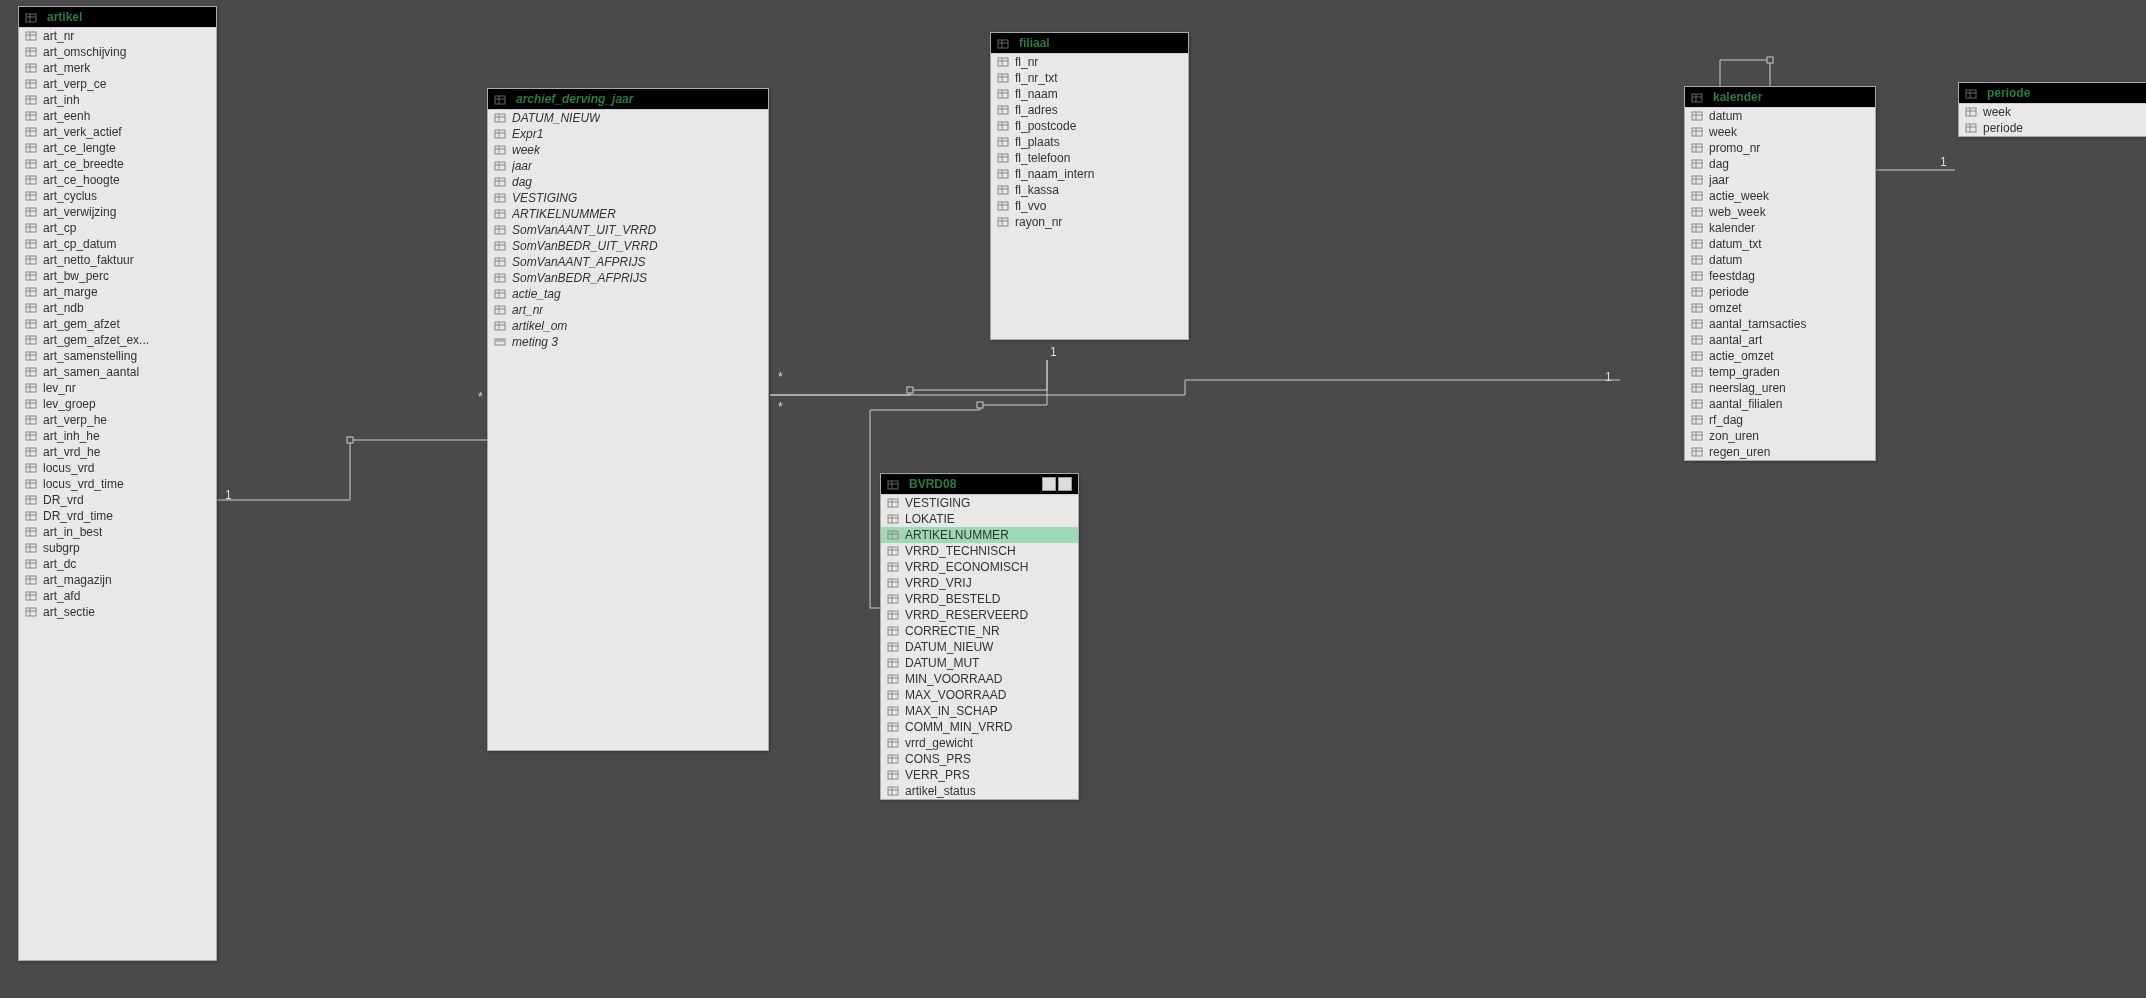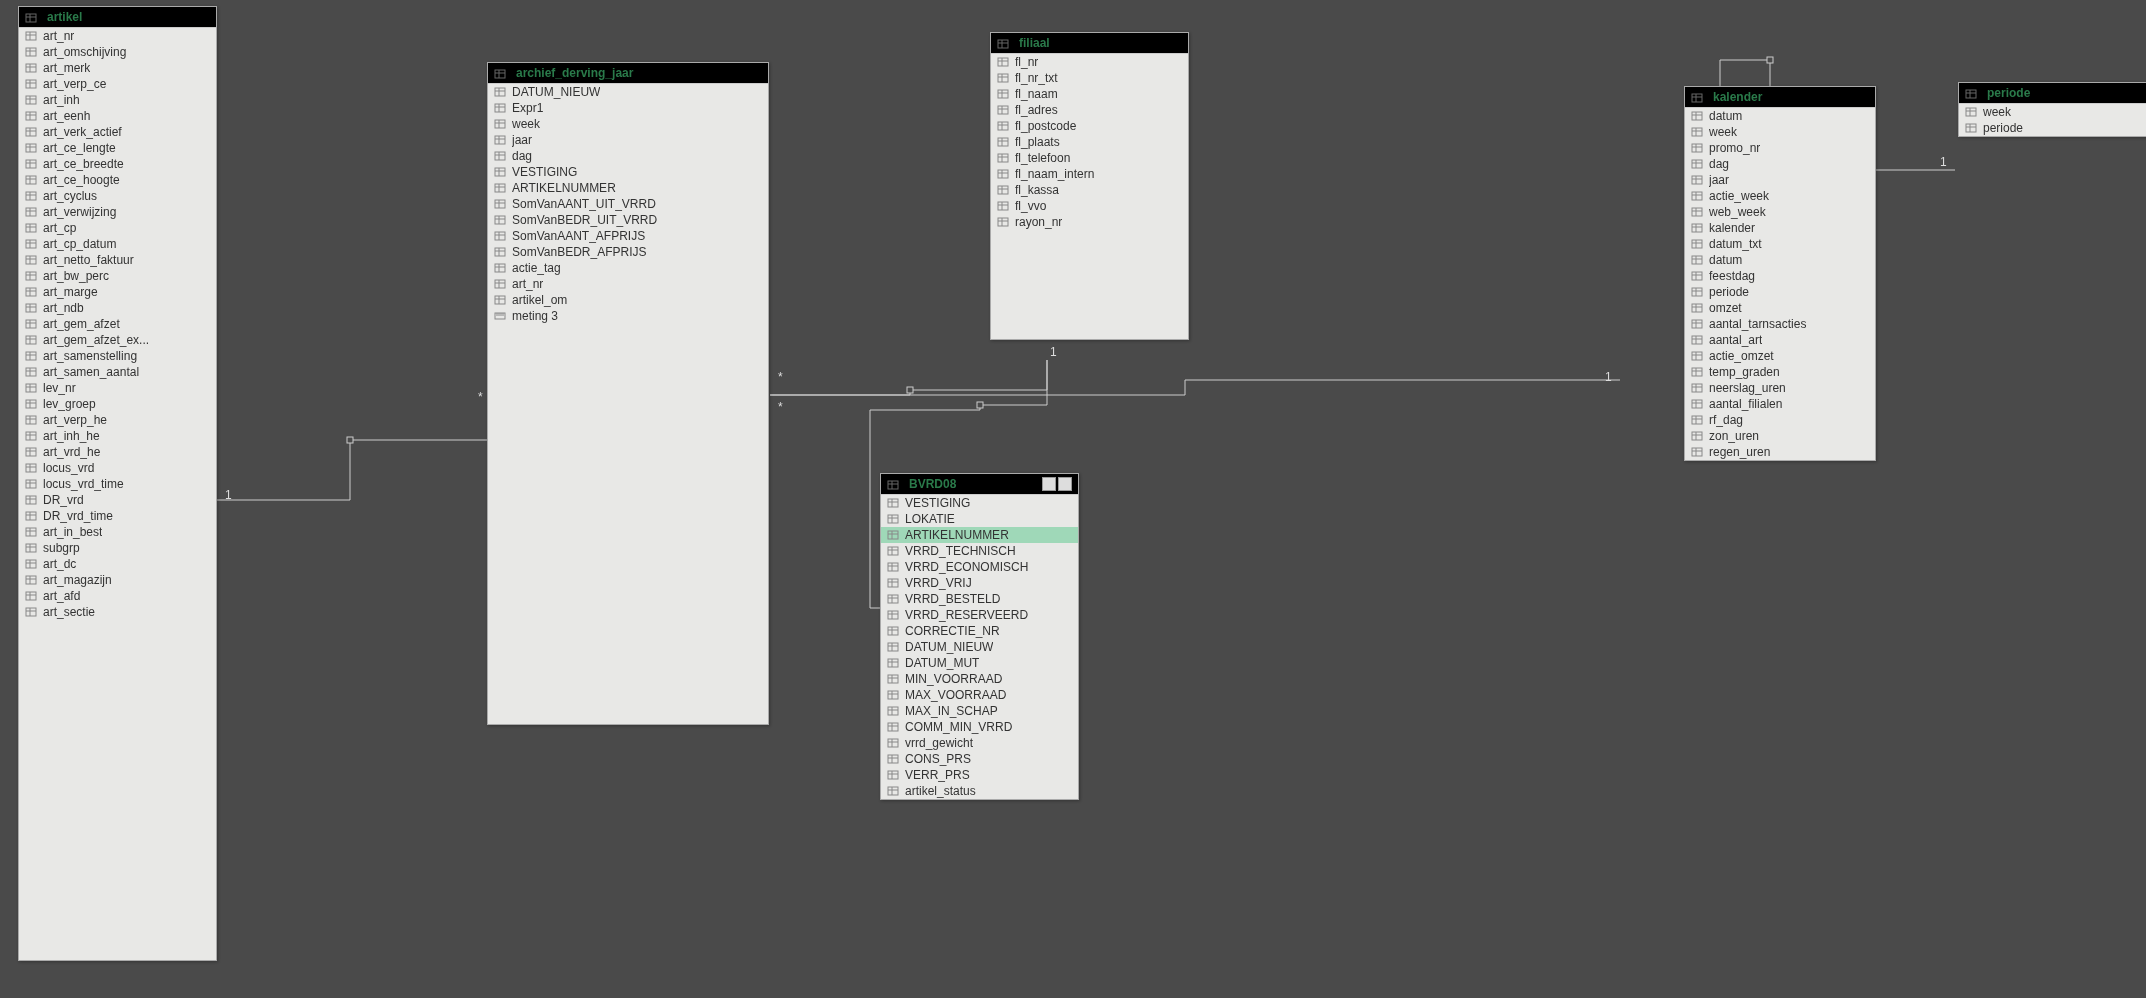--- a/index.html
+++ b/index.html
@@ -499,21 +499,21 @@
               <rect x="1" y="2" width="10" height="8" fill="none" stroke="#888"></rect>
               <line x1="1" y1="5" x2="11" y2="5" stroke="#888"></line>
               <line x1="5" y1="2" x2="5" y2="10" stroke="#888"></line>
             </svg>
           </span>
           <span class="field-label">art_sectie</span>
         </div>
       </div>
   </div>
 
-  <div class="table-box" style="left:487px; top:62px; width:280px; height:661px;">
+  <div class="table-box" style="left:487px; top:88px; width:280px; height:661px;font-style:italic;">
     <div class="table-header">
       <span class="icon">
         <svg viewBox="0 0 12 12">
             <rect x="1" y="2" width="10" height="8" fill="none" stroke="#666"></rect>
             <line x1="1" y1="5" x2="11" y2="5" stroke="#666"></line>
             <line x1="5" y1="2" x2="5" y2="10" stroke="#666"></line>
           </svg>
       </span>
       <span class="table-title">archief_derving_jaar</span>
     </div>

